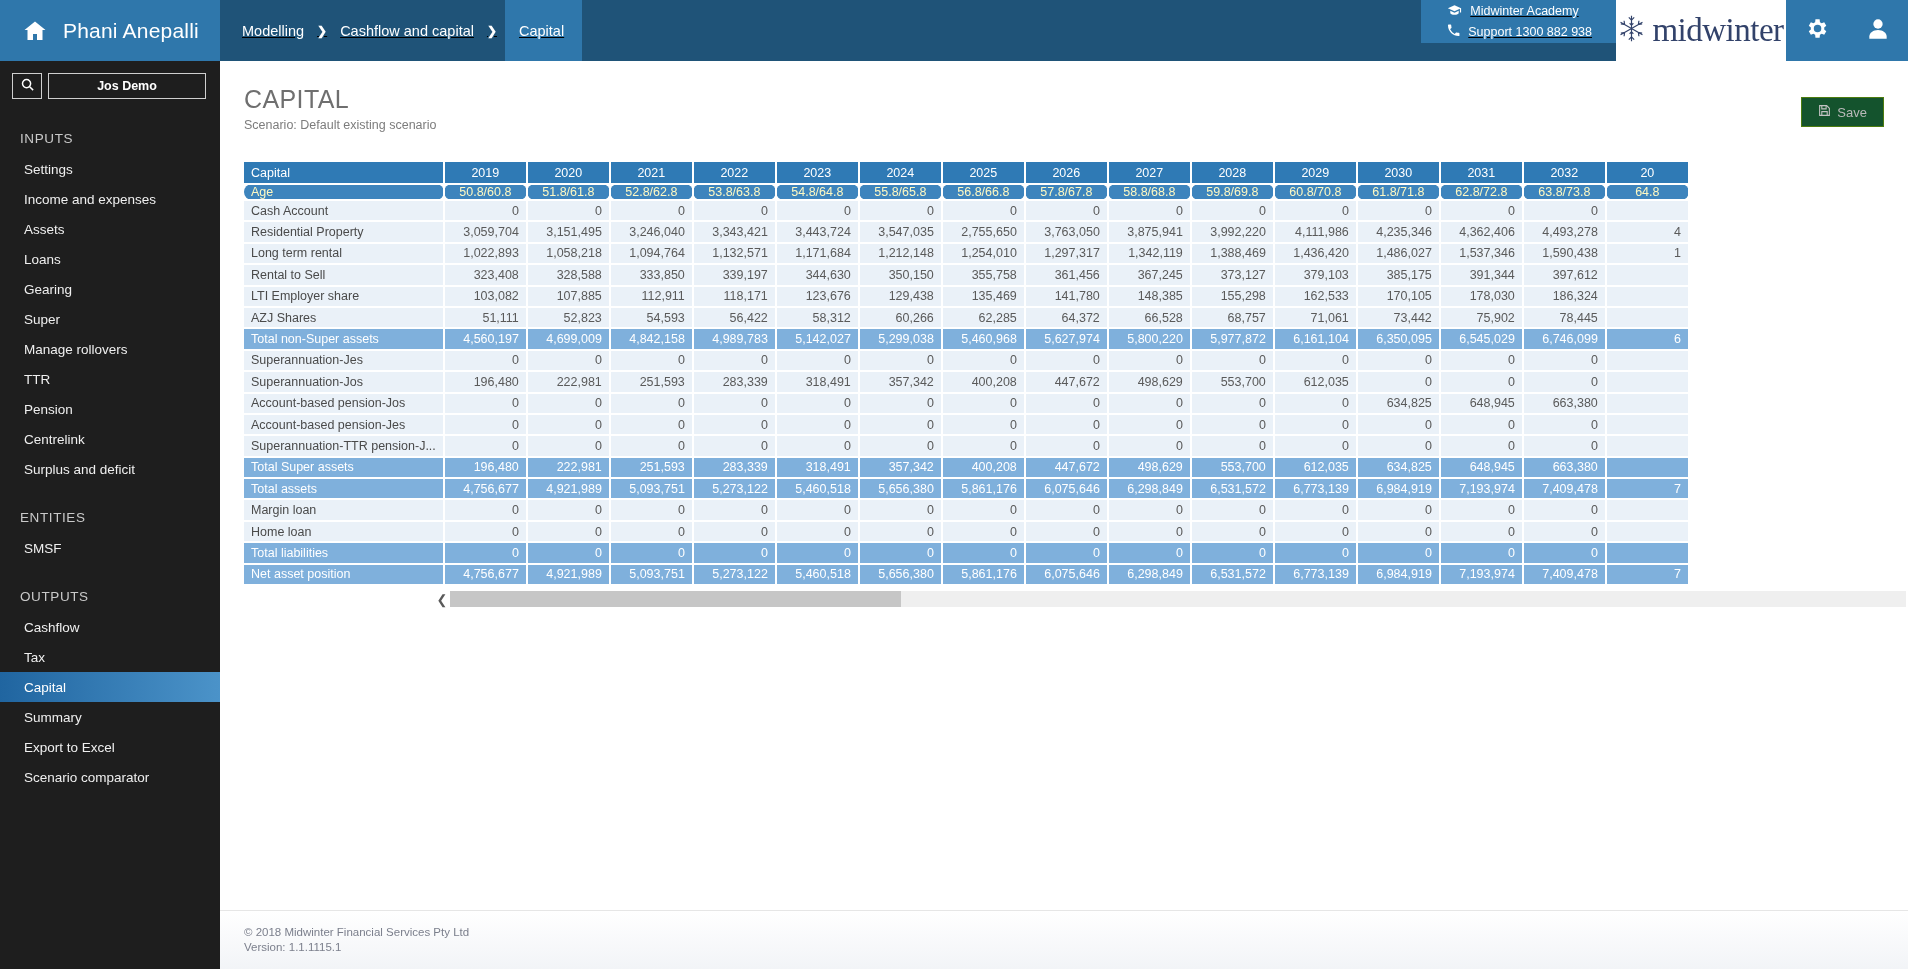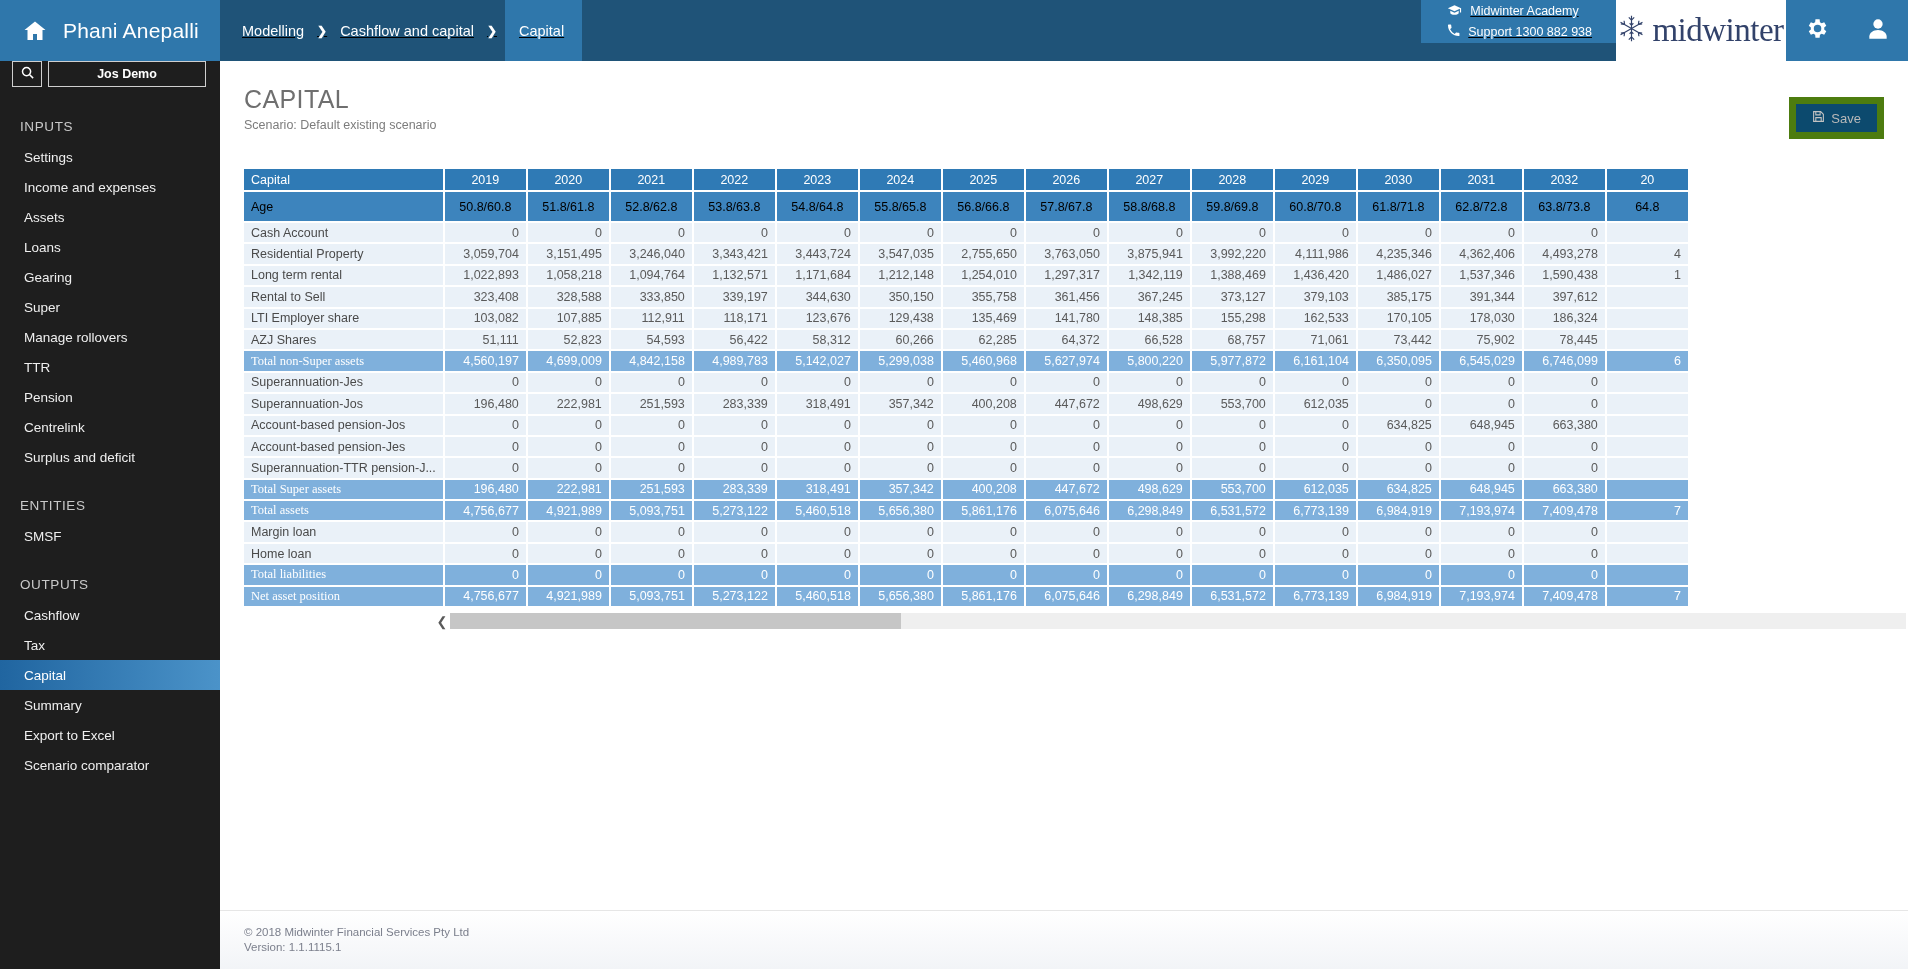--- a/index.html
+++ b/index.html
@@ -52,21 +52,21 @@
     display: flex; align-items: center; justify-content: center;
   }
   .icon-block.user { background: #2f77ab; }
 
   
   .body-area { display: flex; flex: 1 1 auto; min-height: 0; }
 
   
   .sidebar {
     width: 220px; flex: 0 0 220px; background: #1e1e1e; color: #e8e8e8;
-    display: flex; flex-direction: column; 
+    display: flex; flex-direction: column; padding-top: 12px;
   }
   .search-row { display: flex; gap: 6px; padding: 0 14px 0 12px; margin-bottom: 26px; }
   .search-btn {
     width: 30px; height: 26px; border: 1px solid #cfcfcf; background: transparent;
     display: flex; align-items: center; justify-content: center; cursor: pointer;
   }
   .client-pill {
     flex: 1 1 auto; height: 26px; border: 1px solid #cfcfcf; background: transparent;
     color: #fff; font-size: 12.5px; font-weight: bold; display: flex;
     align-items: center; justify-content: center; cursor: pointer;
@@ -84,43 +84,43 @@
 
   
   .content {
     flex: 1 1 auto; background: #ffffff; display: flex; flex-direction: column;
     min-width: 0; position: relative;
   }
   .page-head { padding: 24px 24px 0 24px; display: flex; align-items: flex-start; }
   .page-title { font-size: 25px; color: #6f6f6f; font-weight: 400; letter-spacing: .4px; }
   .page-sub { font-size: 12.5px; color: #7c7c7c; margin-top: 4px; }
   .save-btn {
-    margin-left: auto; margin-top: 12px; border: 7px solid #4d7c0f; background: #0c4a6e;
+    margin-left: auto; margin-top: 12px; border: 1px solid #4d7c0f; background: #14532d;
     color: #b9b9b9; font-size: 13px; padding: 6px 16px; display: flex; align-items: center;
     gap: 6px; cursor: default;
   }
 
   
   .table-wrap { margin: 30px 0 0 24px; position: relative; }
   table.grid { border-collapse: collapse; table-layout: fixed; }
   table.grid td, table.grid th {
     font-size: 12.5px; height: 21.4px; padding: 0 7px; white-space: nowrap;
     border-right: 2px solid #ffffff; border-bottom: 2px solid #ffffff;
     font-weight: normal;
   }
   th.h-label, td.h-label { width: 166px; text-align: left; }
   th.h-year, td.h-year  { width: 83px; text-align: right; }
   tr.hdr th { background: #2f7ab5; color: #fff; text-align: center; height: 22px; }
   tr.hdr th.h-label { text-align: left; font-weight: normal; }
-  tr.age th { background: #3d84bd; color: #000000; text-align: center; height: 31px; }
+  tr.age th { background: #3d84bd; color: #fef9c3; text-align: center; height: 16px; border-radius: 11px; }
   tr.age th.h-label { text-align: left; }
   tr.data td { background: #eaf1f8; color: #5a5a5a; }
   tr.data td.h-label { color: #4a4a4a; }
   tr.total td { background: #7fb0dc; color: #ffffff; }
-  tr.total td.h-label { color: #ffffff; font-family: Liberation Serif, serif; }
+  tr.total td.h-label { color: #ffffff; }
 
   
   .hscroll {
     margin-left: 190px; margin-top: 4px; height: 18px; display: flex; align-items: center;
     width: 1488px;
   }
   .sc-arrow { width: 16px; text-align: center; color: #5a5a5a; font-size: 13px; cursor: pointer; user-select: none; }
   .sc-track { flex: 1 1 auto; height: 16px; background: #efefef; position: relative; }
   .sc-thumb { position: absolute; left: 0; top: 0; height: 16px; width: 31%; background: #c6c6c6; cursor: pointer; }
 

